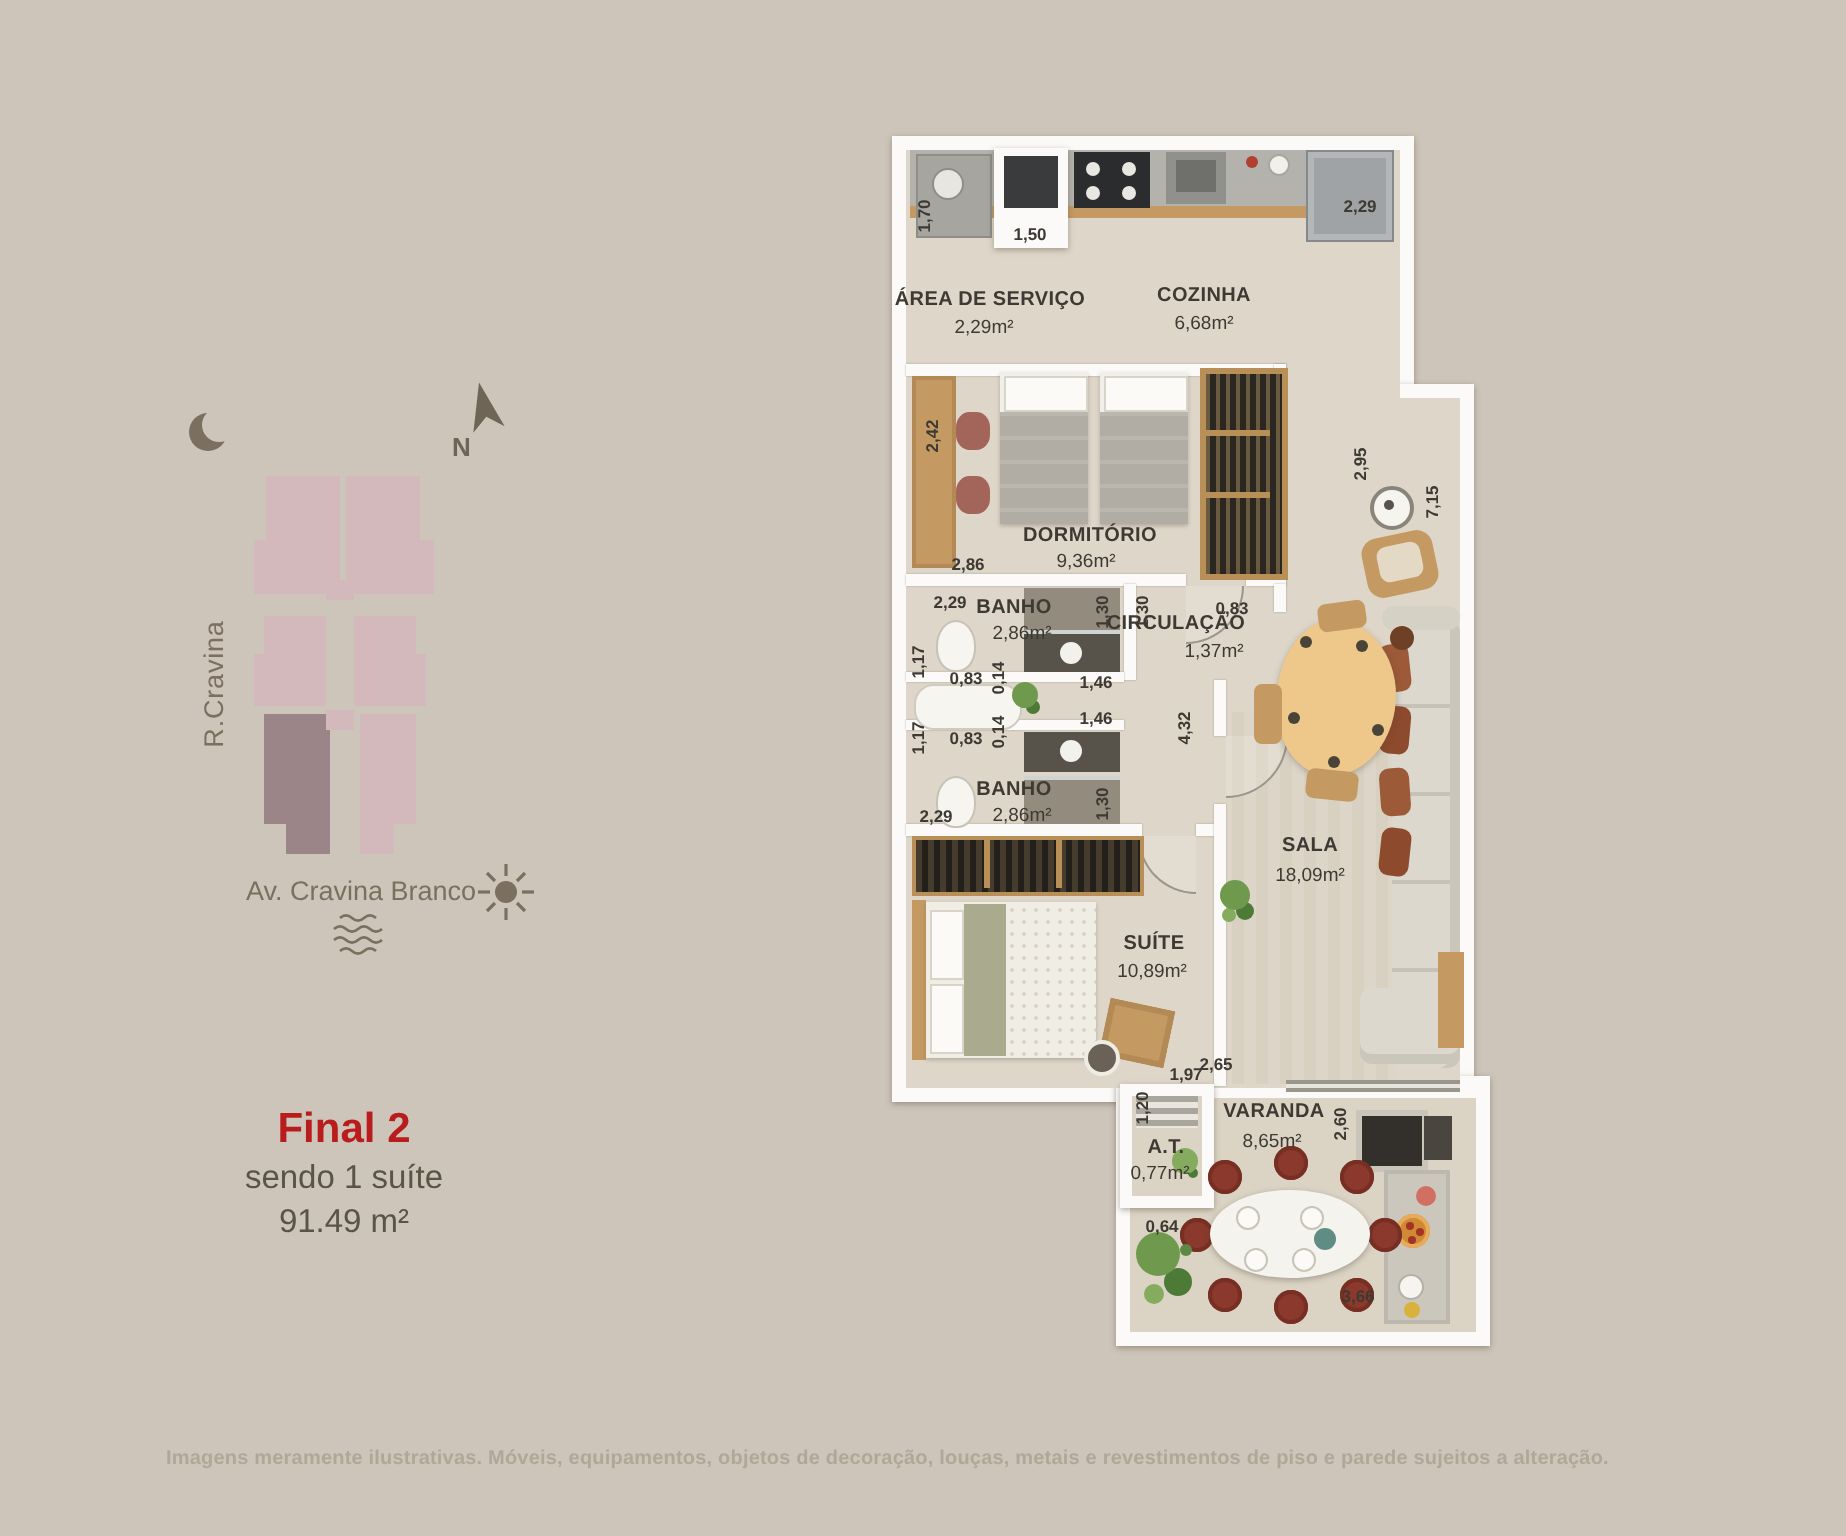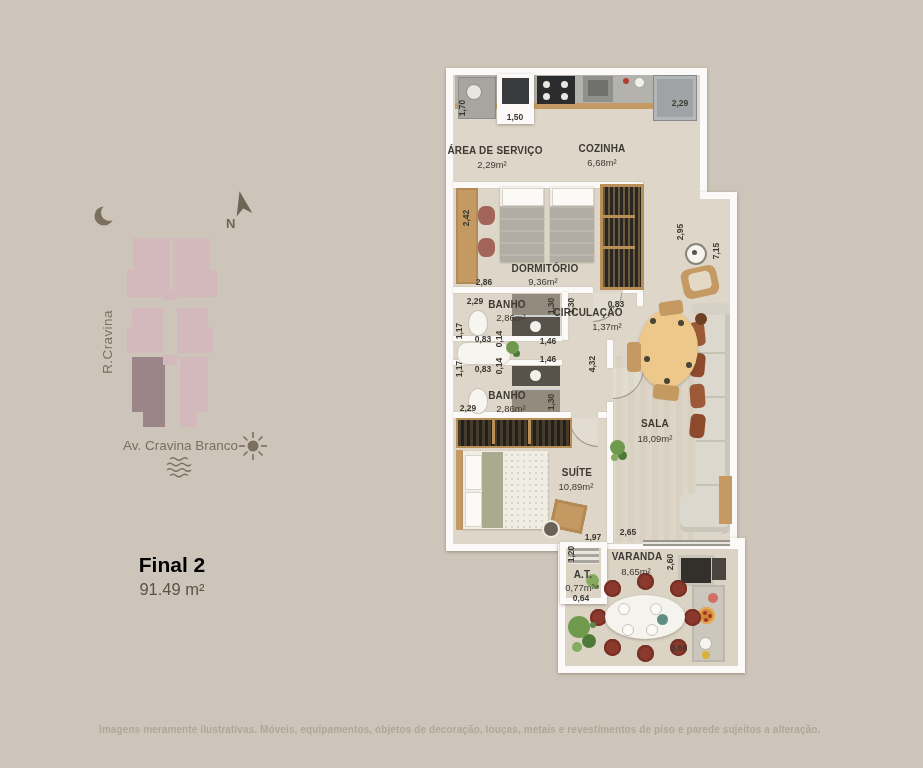--- a/index.html
+++ b/index.html
@@ -28,25 +28,25 @@
   .arc{position:absolute;border:1px solid #9a948a;background:rgba(250,250,248,.18);}
   
   .siteplan{position:absolute;left:80px;top:190px;width:220px;height:300px;}
   .blk{position:absolute;background:#d3b9bb;}
   .blk.dark{background:#9b8588;}
   .street{position:absolute;color:#7b7060;font-size:13.5px;white-space:nowrap;}
   .vtext{position:absolute;transform:translate(-50%,-50%) rotate(-90deg);color:#7b7060;
          font-size:13.5px;white-space:nowrap;letter-spacing:.4px;}
   
   .uinfo{position:absolute;left:66px;top:551px;width:212px;text-align:center;color:#57513f;}
-  .uinfo .title{font-size:21px;font-weight:700;color:#000000;line-height:27px;}
+  .uinfo .title{font-size:21px;font-weight:700;color:#b91c1c;line-height:27px;}
   .uinfo .line{font-size:16.5px;line-height:22px;color:#5a5447;}
   
   .disc{position:absolute;left:83px;top:724px;width:780px;color:#b1a798;font-size:10px;
-        font-weight:700;line-height:12.5px;letter-spacing:.1px;margin-left:16px;}
+        font-weight:700;line-height:12.5px;letter-spacing:.1px;}
 </style>
 </head>
 <body>
 
 <div class="page">
 
   <div class="siteplan">
     <svg class="abs" style="left:12px;top:12px" width="26" height="26" viewBox="0 0 26 26">
       <circle cx="12" cy="14" r="9.5" fill="#7b7060"></circle>
       <circle cx="17.5" cy="10.5" r="8.5" fill="#cdc5b9"></circle>
@@ -92,20 +92,21 @@
         <path d="M4,3 q3,-2.6 6,0 t6,0 t6,0"></path>
         <path d="M1,8.5 q3,-2.6 6,0 t6,0 t6,0 t6,0"></path>
         <path d="M1,14 q3,-2.6 6,0 t6,0 t6,0 t6,0"></path>
         <path d="M4,19.5 q3,-2.6 6,0 t6,0 t6,0"></path>
       </g>
     </svg>
   </div>
 
   <div class="uinfo">
     <div class="title">Final 2</div>
+    <div class="line">sendo 1 suíte</div>
     <div class="line">91.49 m²</div>
   </div>
 
   <div class="plan">
 
     <div class="wall" style="left:6px;top:8px;width:261px;height:483px"></div>
     <div class="wall" style="left:196px;top:132px;width:101px;height:359px"></div>
     <div class="wall" style="left:118px;top:478px;width:187px;height:135px"></div>
 
     <div class="floor" style="left:13px;top:15px;width:247px;height:469px"></div>
@@ -270,23 +271,23 @@
     <span class="dim v" style="left:59px;top:279px">0,14</span>
     <span class="dim" style="left:108px;top:281px">1,46</span>
     <span class="dim" style="left:108px;top:299px">1,46</span>
     <span class="dim v" style="left:59px;top:306px">0,14</span>
     <span class="dim" style="left:43px;top:309px">0,83</span>
     <span class="dim v" style="left:19px;top:309px">1,17</span>
     <span class="dim" style="left:28px;top:348px">2,29</span>
     <span class="dim v" style="left:111px;top:342px">1,30</span>
     <span class="dim v" style="left:152px;top:304px">4,32</span>
     <span class="dim" style="left:153px;top:477px">1,97</span>
-    <span class="dim" style="left:188px;top:472px">2,65</span>
+    <span class="dim" style="left:168px;top:472px">2,65</span>
     <span class="dim v" style="left:131px;top:494px">1,20</span>
-    <span class="dim" style="left:141px;top:538px">0,64</span>
+    <span class="dim" style="left:141px;top:553px">0,64</span>
     <span class="dim v" style="left:230px;top:502px">2,60</span>
     <span class="dim" style="left:239px;top:588px">3,66</span>
   </div>
 
   <div class="disc">
     <div>Imagens meramente ilustrativas. Móveis, equipamentos, objetos de decoração, louças, metais e revestimentos de piso e parede sujeitos a alteração.</div>
   </div>
 
 </div>
 

